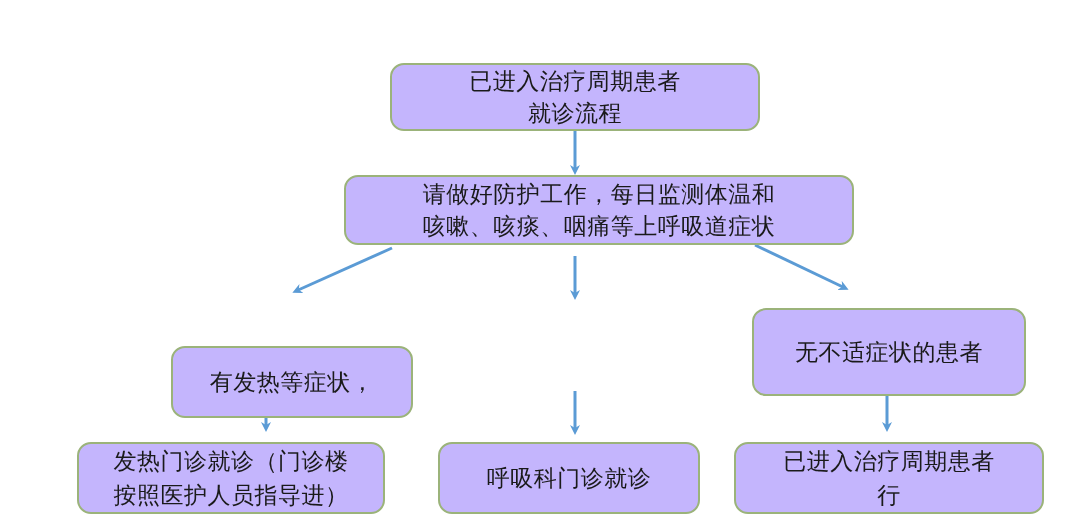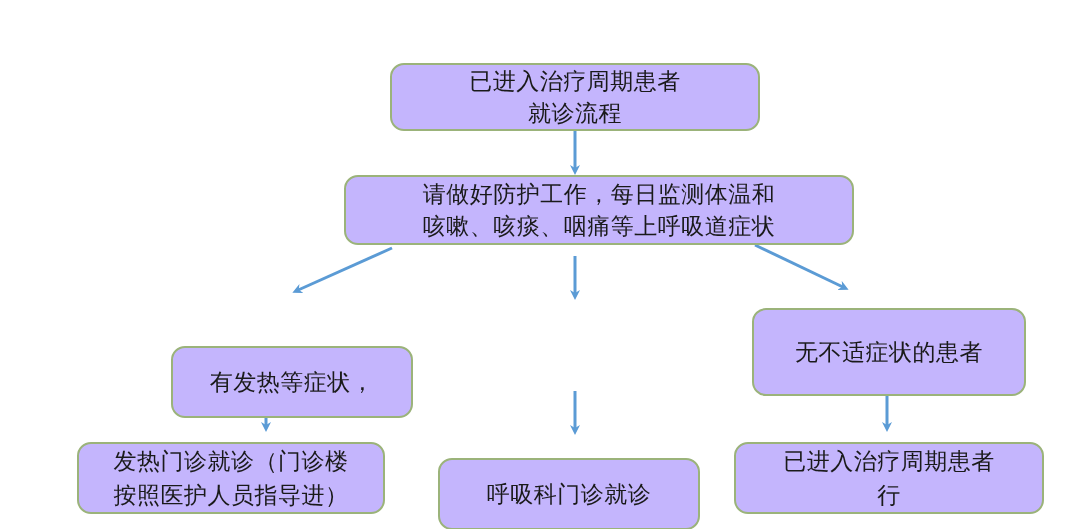--- a/index.html
+++ b/index.html
@@ -90,21 +90,21 @@
 
   <div class="node" style="left:752px; top:308px; width:274px; height:88px;">
     <span class="line">无不适症状的患者</span>
   </div>
 
   <div class="node" style="left:77px; top:442px; width:308px; height:72px; line-height:34px;">
     <span class="line">发热门诊就诊（门诊楼</span>
     <span class="line">按照医护人员指导进）</span>
   </div>
 
-  <div class="node" style="left:438px; top:458px; width:262px; height:72px; line-height:34px;gap:26px;">
+  <div class="node" style="left:438px; top:442px; width:262px; height:72px; line-height:34px;gap:26px;">
     <span class="line">呼吸科门诊就诊</span>
   </div>
 
   <div class="node" style="left:734px; top:442px; width:310px; height:72px; line-height:34px;">
     <span class="line">已进入治疗周期患者</span>
     <span class="line">行</span>
   </div>
 
 </div>
 

